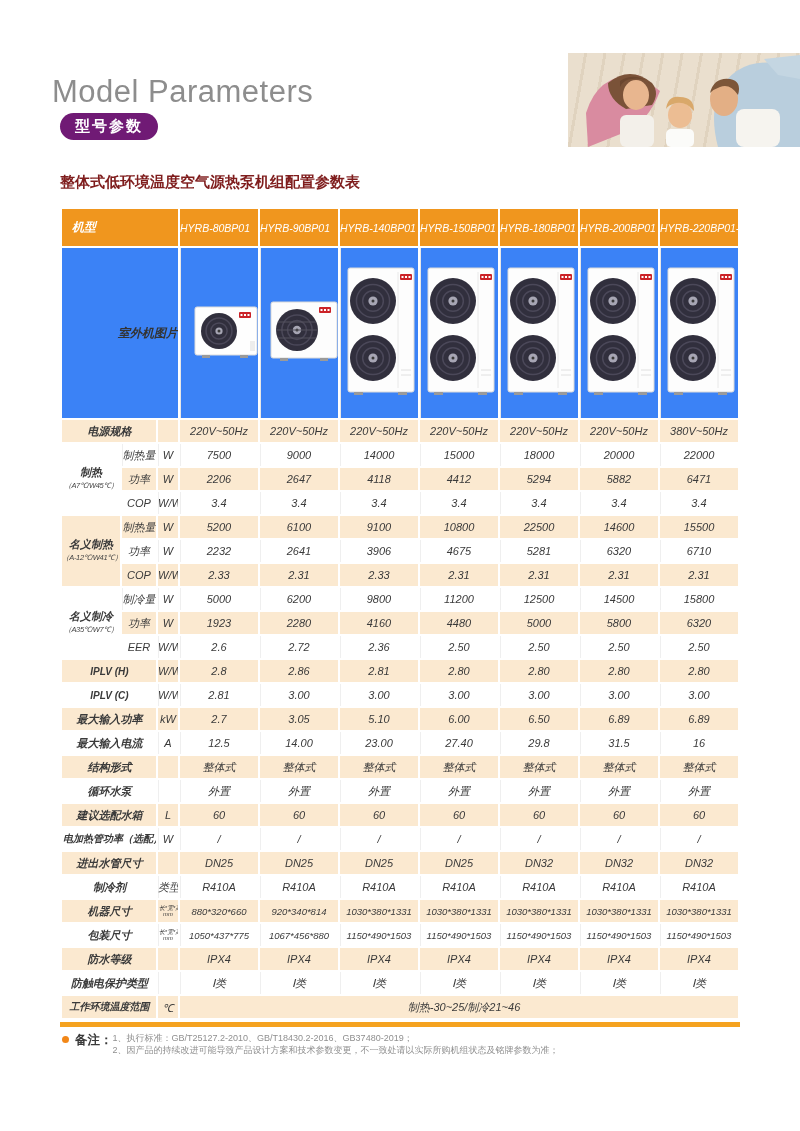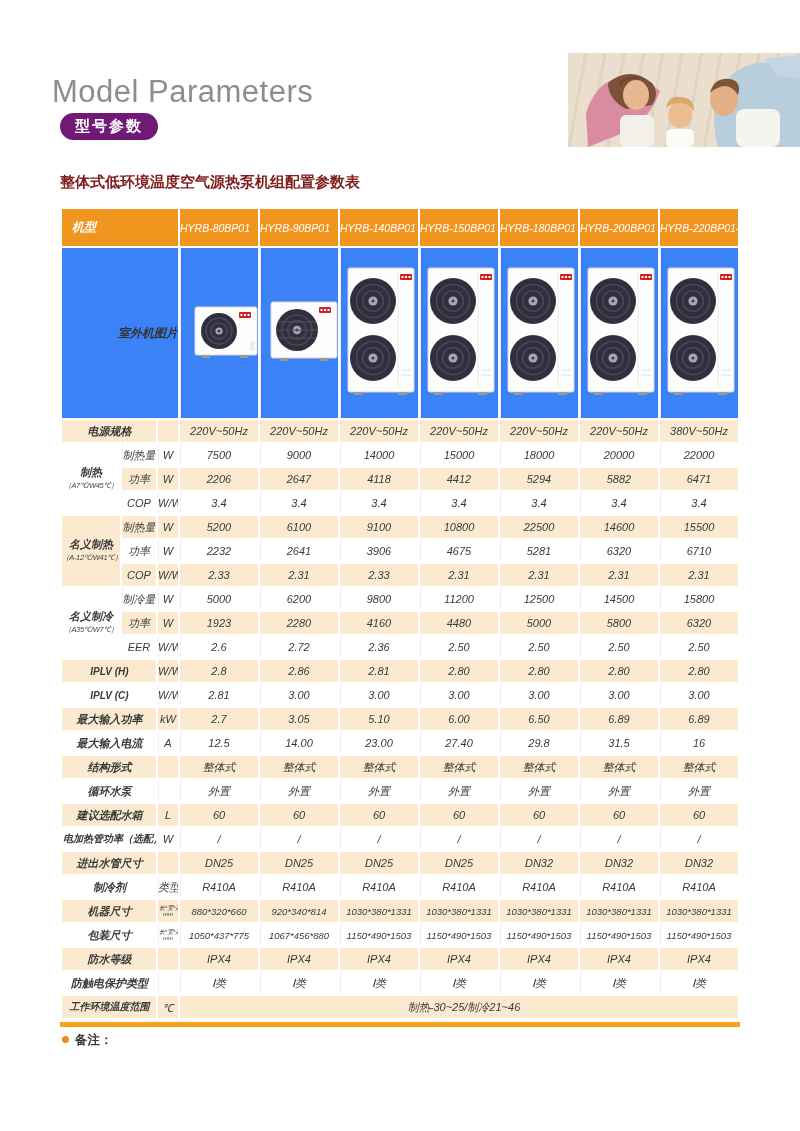--- a/index.html
+++ b/index.html
@@ -529,13 +529,17 @@
         </tr>
       </tbody>
     </table>
 </div>
 
 <div class="abs rule"></div>
 
 <div class="abs notes">
   <span class="dot"></span>
   <span class="nlabel">备注：</span>
+  <span class="nitems">
+    <span>1、执行标准：GB/T25127.2-2010、GB/T18430.2-2016、GB37480-2019；</span><br>
+    <span>2、因产品的持续改进可能导致产品设计方案和技术参数变更，不一致处请以实际所购机组状态及铭牌参数为准；</span>
+  </span>
 </div>
 
 </body></html>

